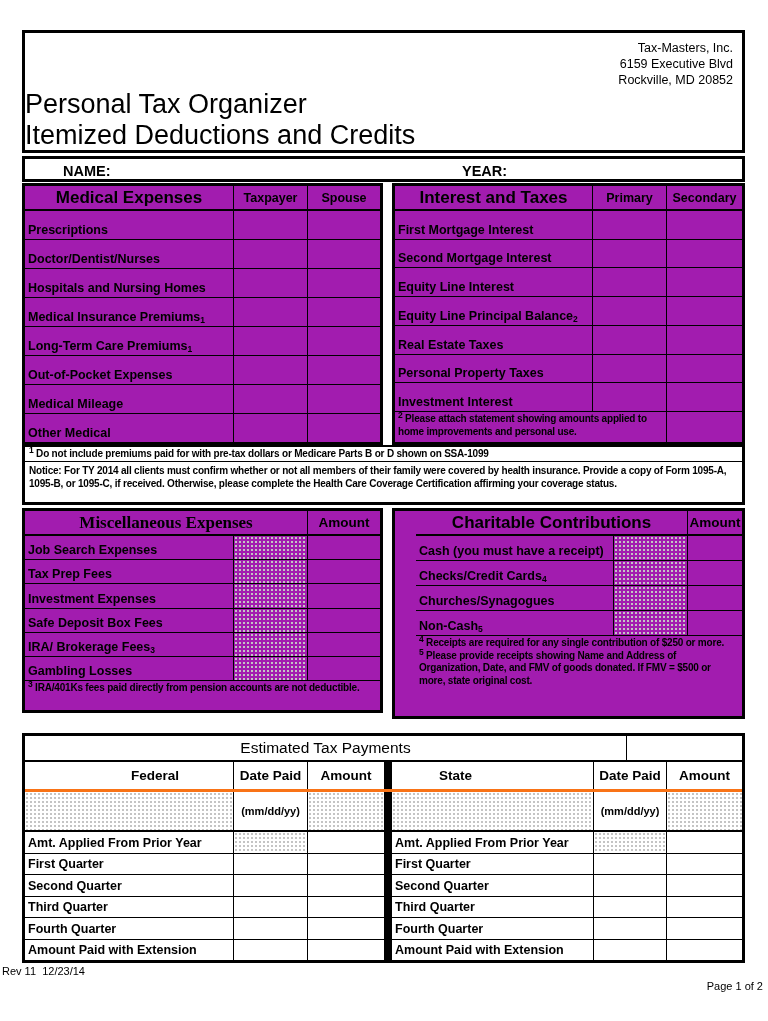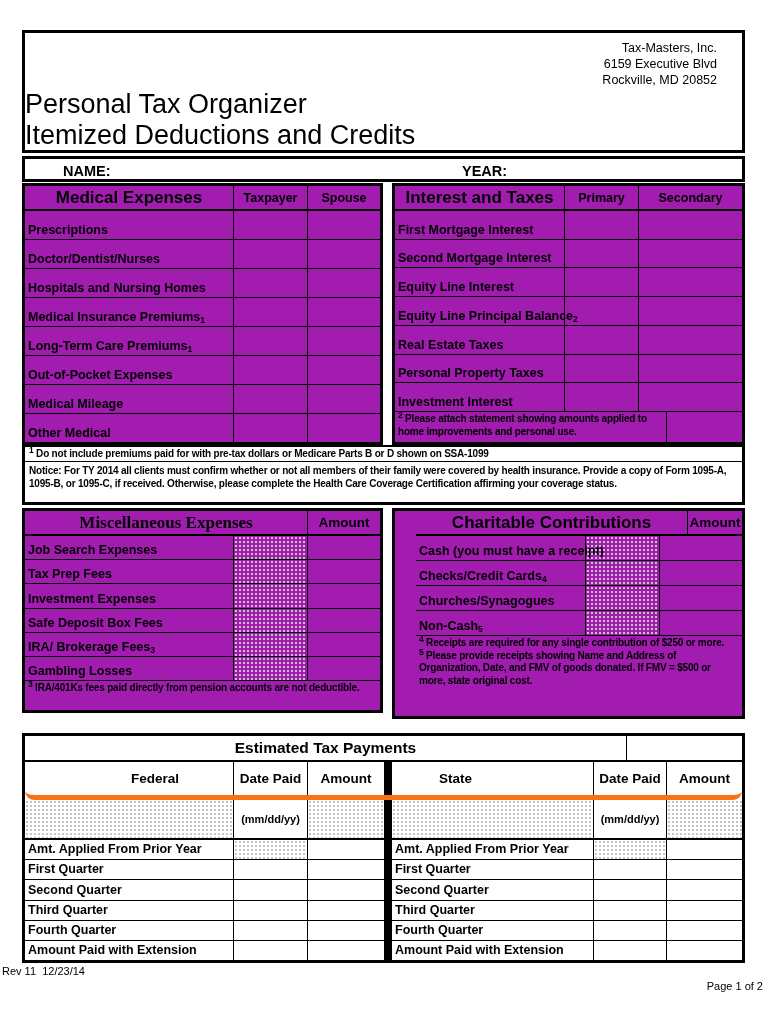--- a/index.html
+++ b/index.html
@@ -2,40 +2,40 @@
 <html><head>
 <meta charset="utf-8">
 <style>
   * { margin:0; padding:0; box-sizing:border-box; }
   html,body { width:768px; height:1021px; }
   body { position:relative; background:#fff; color:#000;
          font-family:"Liberation Sans","DejaVu Sans",sans-serif; overflow:hidden; }
   .abs { position:absolute; }
   
   #title-box { left:22px; top:30px; width:723px; height:123px; border:3px solid #000; }
-  .company { text-align:right; font-size:12.5px; line-height:16px; padding:7px 25px 0 0; }
+  .company { text-align:right; font-size:12.5px; line-height:16px; padding:7px 9px 0 0; }
   .main-title { font-size:27px; line-height:31px; margin-top:1px; }
   
   #name-bar { left:22px; top:156px; width:723px; height:26px; border:3px solid #000;
               display:flex; align-items:flex-end; font-weight:bold; font-size:14.5px; }
   #name-label { margin-left:38px; }
   #year-label { position:absolute; left:437px; }
   
   .tbl { border:3px solid #000; display:flex; flex-direction:column; background:#a21caf; }
   .thead { display:flex; border-bottom:2px solid #000; height:25px; flex:none; }
   .h-title { display:flex; align-items:center; justify-content:center; font-weight:bold; font-size:17px; white-space:nowrap; }
   .h-col { display:flex; align-items:center; justify-content:center; font-weight:bold; font-size:12.5px; }
   .h-amt { font-size:13.5px; }
   .trow { display:flex; flex:1; border-bottom:1px solid #000; min-height:0; }
   .trow.nb { border-bottom:none; }
   .cell { display:flex; min-width:0; }
   .lbl { align-items:flex-end; padding:0 0 2px 3px; font-weight:bold; font-size:12.5px; line-height:13px; white-space:nowrap; }
   .bR { border-right:1px solid #000; }
   .flx { flex:1; }
-  .w209{width:209px;} .w198{width:170px;} .w74{width:74px;}
+  .w209{width:209px;} .w198{width:198px;} .w74{width:74px;}
   .w283{width:283px;font-family:Liberation Serif, serif;} .w272{width:272px;}
   .dots { background-image:radial-gradient(#c4c4c4 1px, rgba(255,255,255,0) 1.15px);
           background-size:4px 4px; }
   .sp { font-size:8.5px; font-weight:bold; position:relative; top:-4px; line-height:0; }
   .fn { font-weight:bold; font-size:10px; line-height:12.5px; letter-spacing:-0.2px; padding:1px 4px 0 3px; }
   .fnrow { flex:none; display:block; }
   
   #medical-tbl   { left:22px;  top:183px; width:361px; height:262px; }
   #interest-tbl  { left:392px; top:183px; width:353px; height:262px; }
   #misc-tbl      { left:22px;  top:508px; width:361px; height:205px; }
@@ -44,22 +44,22 @@
   #misc-fnrow { height:29px; }
   #char-fnrow { height:80px; }
   
   #notes { left:22px; top:445px; width:723px; height:60px; border:3px solid #000; border-top-width:2px; }
   .note1 { border-bottom:1px solid #000; font-weight:bold; font-size:10px; letter-spacing:-0.2px; padding:1px 0 2px 4px; }
   .note2 { font-weight:bold; font-size:10px; line-height:13px; letter-spacing:-0.2px; padding:2px 5px 0 4px; }
   
   #est-tbl { left:22px; top:733px; width:723px; height:230px; border:3px solid #000; display:flex; flex-direction:column; }
   .et-title { height:26px; border-bottom:2px solid #000; flex:none; display:flex; }
   .et-main { width:602px; border-right:1px solid #000; display:flex; align-items:center; justify-content:center;
-             font-weight:bold; font-size:15.5px; }
-  .ehead { height:38px; border-bottom:5px solid #f97316; flex:none; display:flex;border-radius:9px; }
+             font-weight:normal; font-size:15.5px; }
+  .ehead { height:30px; border-bottom:3px solid #f97316; flex:none; display:flex; }
   .esub  { height:40px; border-bottom:2px solid #000; flex:none; display:flex; }
   .erow  { display:flex; flex:1; border-bottom:1px solid #000; min-height:0; }
   .erow.nb { border-bottom:none; }
   .blk { width:8px; background:#000; flex:none; }
   .e-l{width:209px;} .e-d{width:74px;} .e-a{width:76px;} .e-sl{width:202px;} .e-sd{width:73px;}
   .ecol { display:flex; align-items:center; justify-content:center; font-weight:bold; font-size:13.5px; }
   .padF { padding-left:52px; } .padS { padding-right:74px; }
   .mmdd { font-weight:bold; font-size:11px; }
   .elbl { display:flex; align-items:flex-end; padding:0 0 3px 3px; font-weight:bold; font-size:12.5px; white-space:nowrap; }
   

